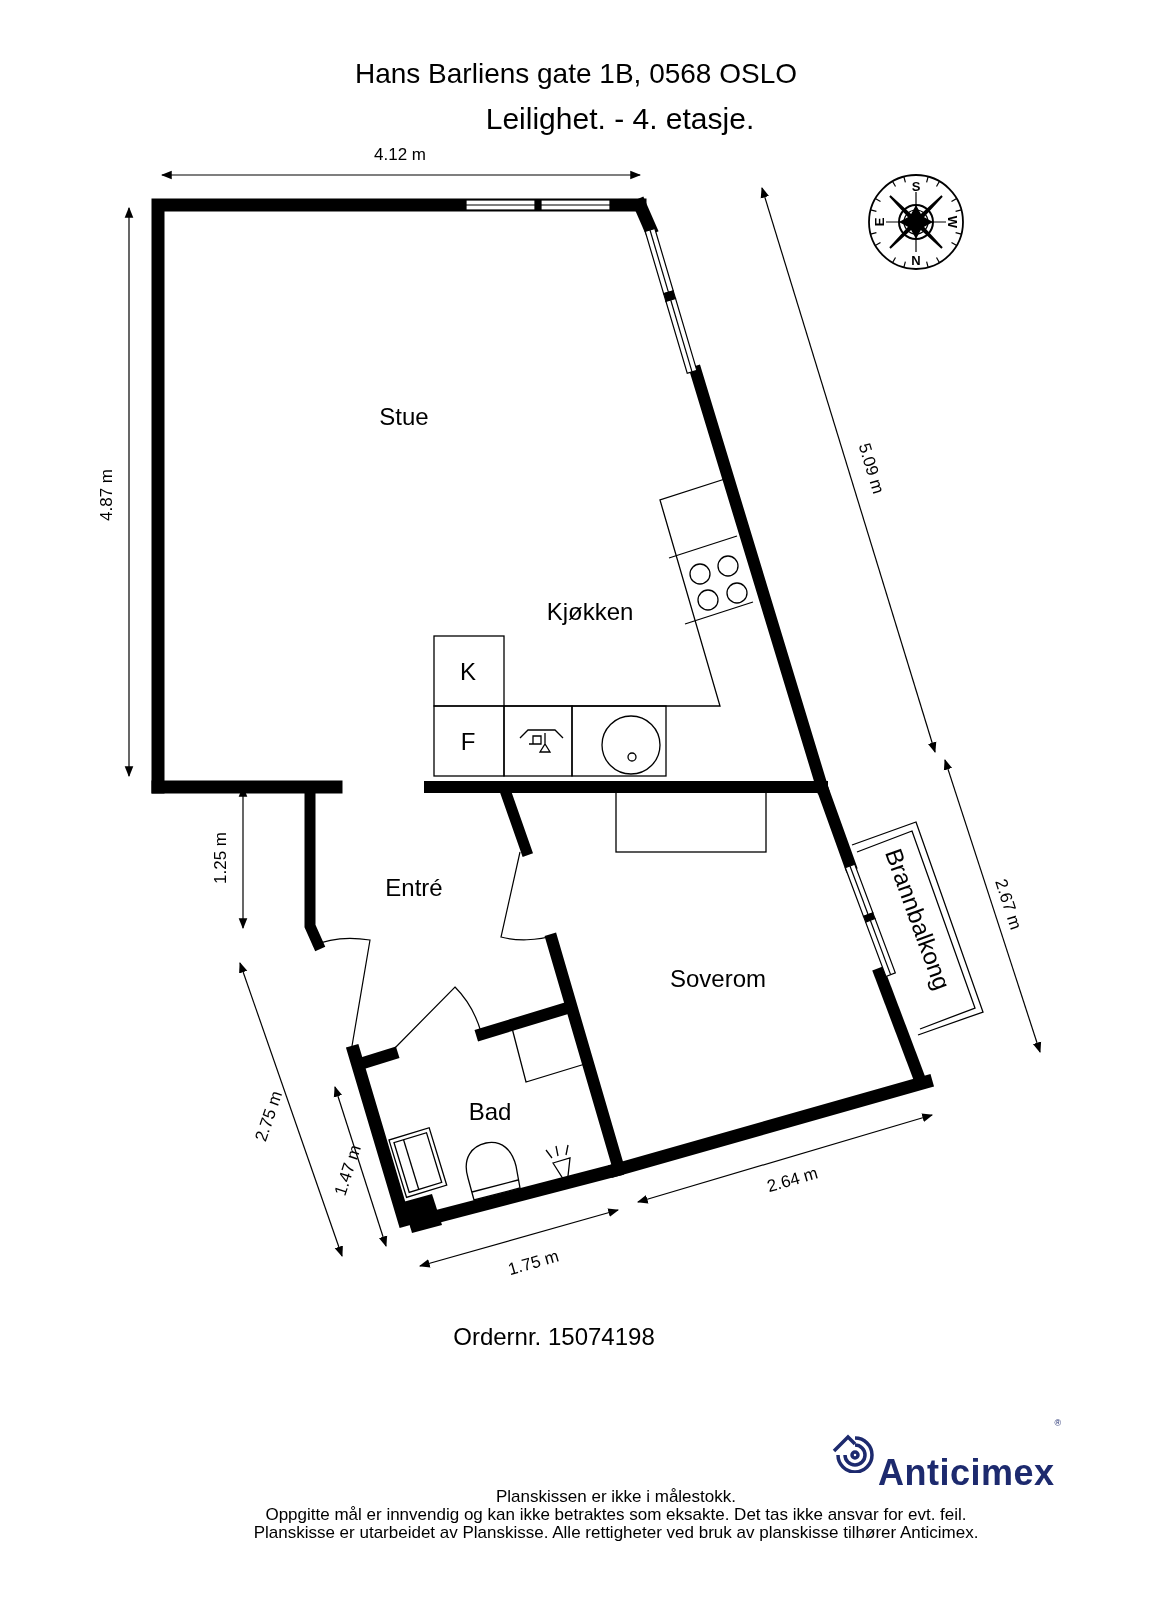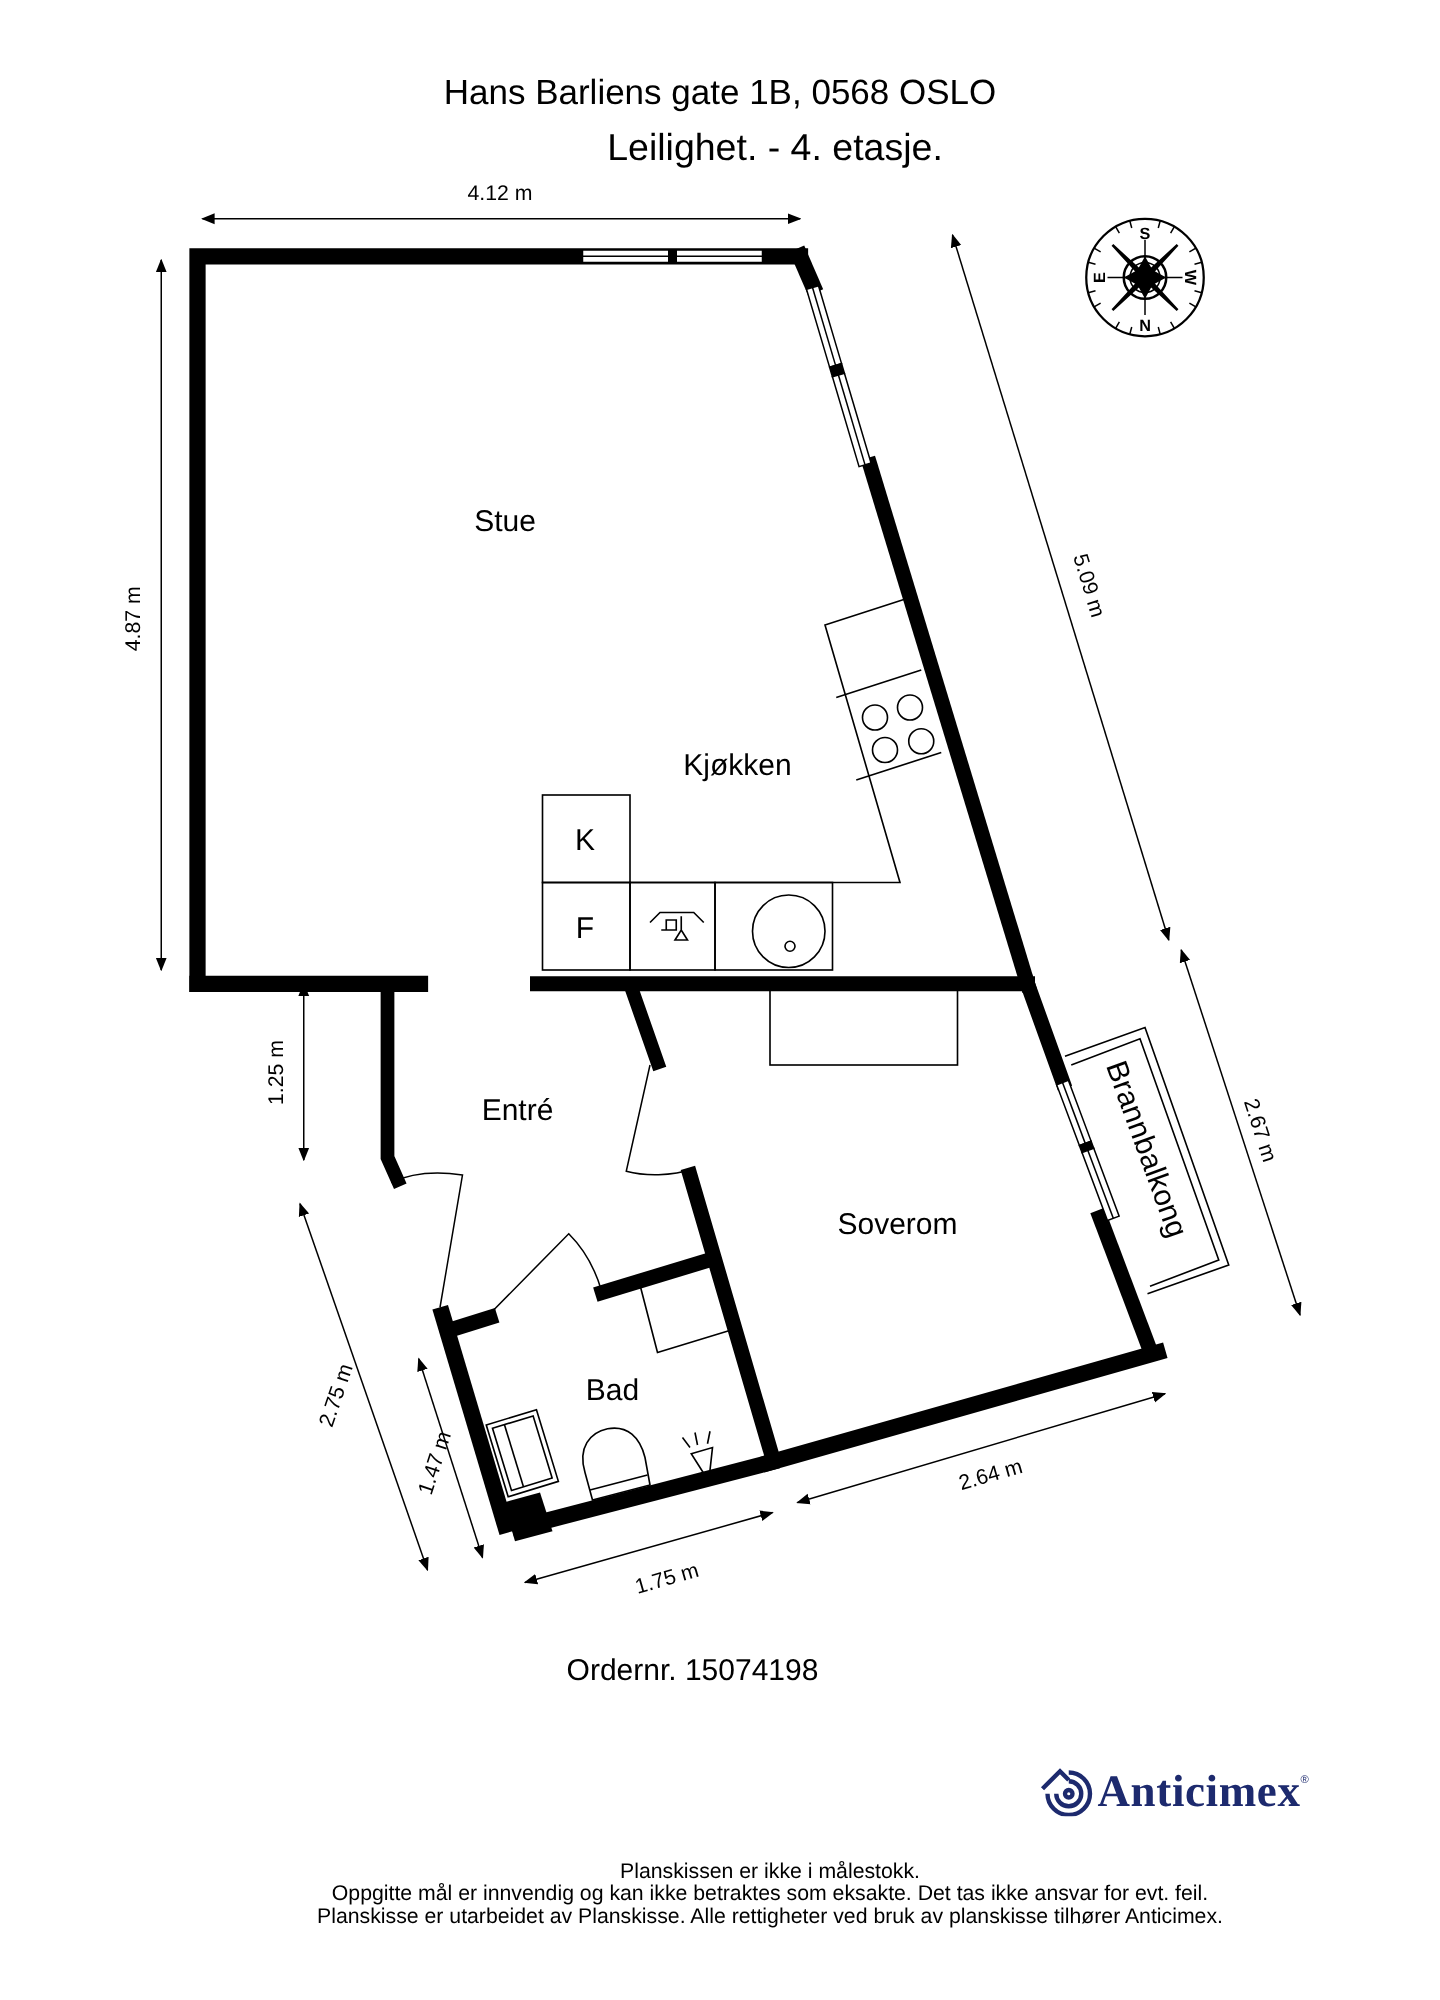--- a/index.html
+++ b/index.html
@@ -7,21 +7,21 @@
          font-family:"Liberation Sans", sans-serif; color:#000; }
   .title { position:absolute; left:0; width:1152px; text-align:center; top:52px;
            font-size:28px; line-height:44px; }
   .subtitle { position:absolute; left:0; width:1152px; text-align:center; top:102px;
               font-size:30px; line-height:34px;padding-left:44px; }
   svg.plan { position:absolute; left:0; top:0; }
   .room-label { font-family:"Liberation Sans", sans-serif; font-size:24px; }
   .dim-label { font-family:"Liberation Sans", sans-serif; font-size:17px; }
   .order { position:absolute; left:0; width:1108px; text-align:center; top:1323px; font-size:24px; }
   .logo { position:absolute; left:832px; top:1412px; display:flex; align-items:center; }
-  .logo-text { font-family:Liberation Serif, serif; font-weight:bold; font-size:36px; color:#1d2a6e; letter-spacing:0.5px; }
+  .logo-text { font-family:Liberation Sans, sans-serif; font-weight:bold; font-size:36px; color:#1d2a6e; letter-spacing:0.5px;margin-top:40px; }
   .logo-reg { font-size:9px; color:#1d2a6e; align-self:flex-start; margin-top:6px; }
   .disclaimer { position:absolute; left:0; width:1152px; text-align:center; top:1488px;
                 font-size:17px; line-height:18px;padding-left:40px; }
 </style>
 </head>
 <body>
 
 <div class="title">Hans Barliens gate 1B, 0568 OSLO</div>
 <div class="subtitle">Leilighet.  - 4. etasje.</div>
 

